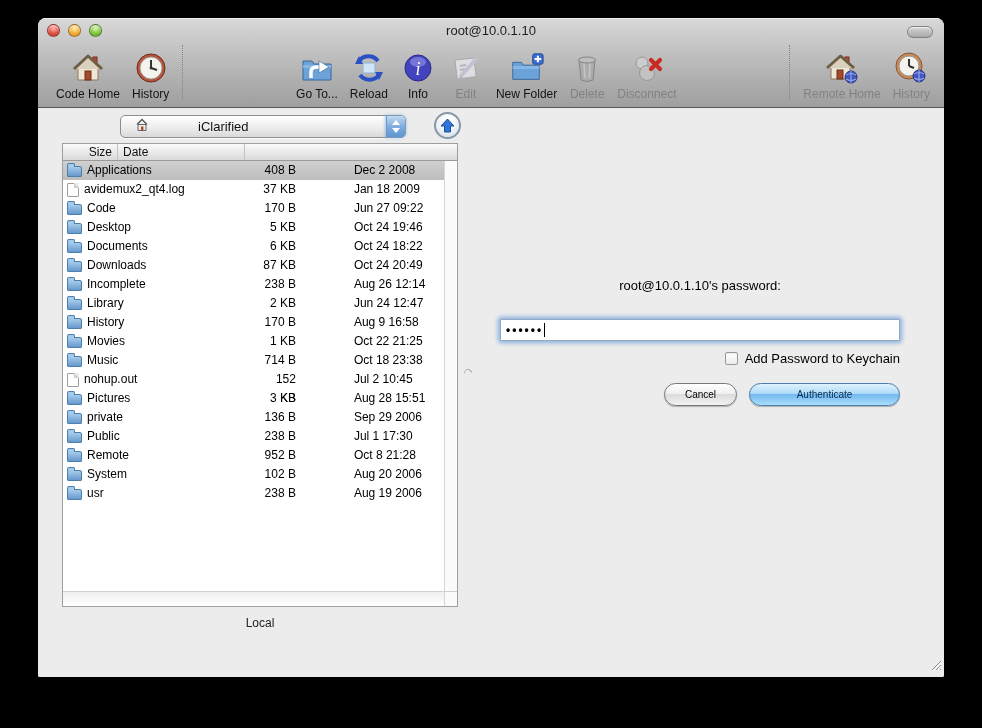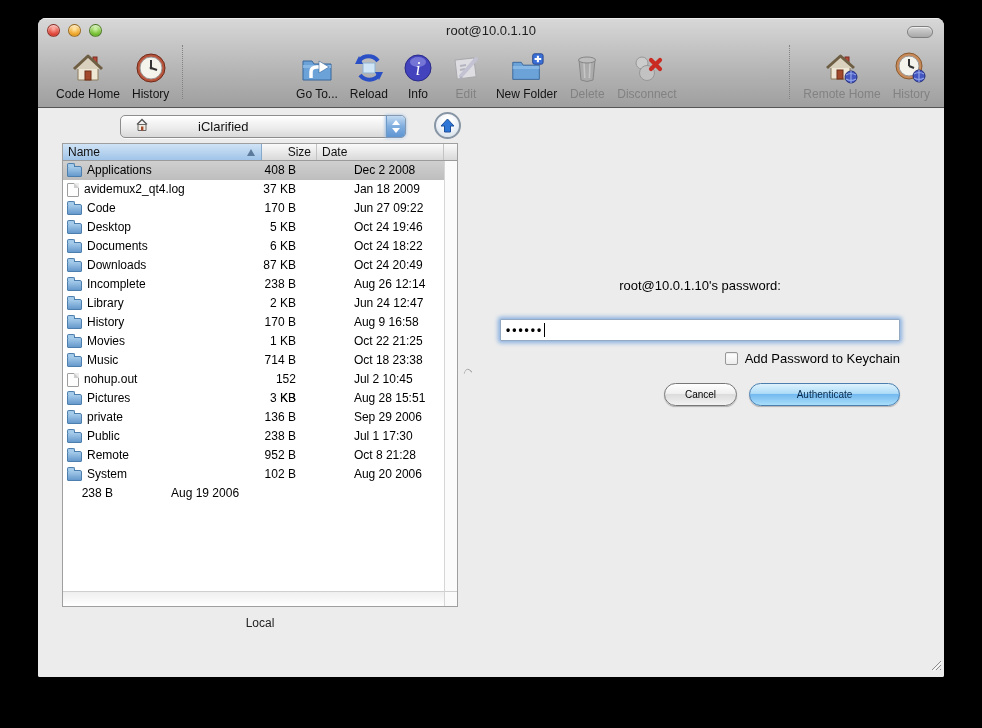--- a/index.html
+++ b/index.html
@@ -306,24 +306,20 @@
     </div>
 
     <div class="upbtn">
       <svg width="17" height="17" viewBox="0 0 17 17">
         <path d="M8.5 2 L15 9 H11.5 V15 H5.5 V9 H2 Z" fill="#2f77d6" stroke="#1c4f9a" stroke-width="1"></path>
       </svg>
     </div>
 
     <div class="listbox">
       <div class="lheader">
-        <div class="hc h-name">
-          <span>Name</span>
-          <span class="sort-tri"></span>
-        </div>
         <div class="hc h-size">
           <span>Size</span>
         </div>
         <div class="hc h-date">
           <span>Date</span>
         </div>
         <div class="hc h-fill"></div>
       </div>
 
       <div class="rows">
@@ -457,20 +453,24 @@
   </div>
           <div class="row">
     <div class="c-name">
       <span class="g-folder"></span>
       <span>System</span>
     </div>
     <div class="c-size">102 B</div>
     <div class="c-date">Aug 20 2006</div>
   </div>
           <div class="row">
+    <div class="c-name">
+      <span class="g-folder"></span>
+      <span>usr</span>
+    </div>
     <div class="c-size">238 B</div>
     <div class="c-date">Aug 19 2006</div>
   </div>
         </div>
 
       <div class="vtrack"></div>
       <div class="hstrip"></div>
       <div class="corner"></div>
     </div>
 

